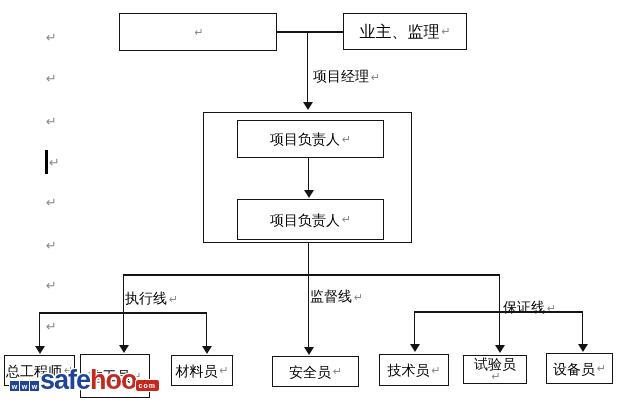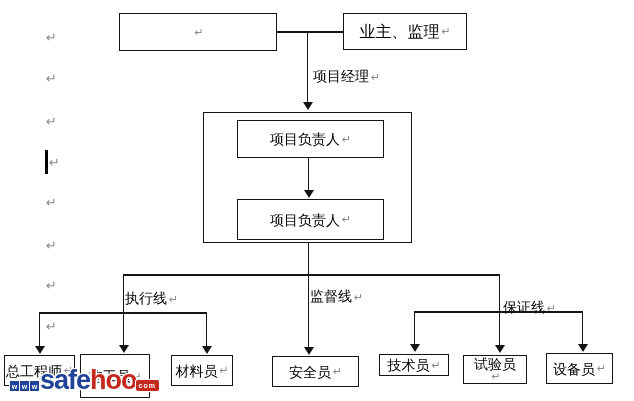--- a/index.html
+++ b/index.html
@@ -133,21 +133,21 @@
       <span class="pmark">↵</span>
   </div>
   <div class="fbox" style="left:171px;top:355px;width:62px;height:31px;">
     <span>材料员</span>
       <span class="pmark">↵</span>
   </div>
   <div class="fbox" style="left:272px;top:356px;width:87px;height:31px;">
     <span>安全员</span>
       <span class="pmark">↵</span>
   </div>
-  <div class="fbox" style="left:379px;top:354px;width:70px;height:22px;">
+  <div class="fbox" style="left:379px;top:354px;width:70px;height:32px;">
     <span>技术员</span>
       <span class="pmark">↵</span>
   </div>
   <div class="fbox" style="left:463px;top:355px;width:64px;height:29px;flex-direction:column;">
     <span>试验员</span>
       <span class="pmark">↵</span>
   </div>
   <div class="fbox" style="left:546px;top:353px;width:67px;height:31px;">
     <span>设备员</span>
       <span class="pmark">↵</span>

